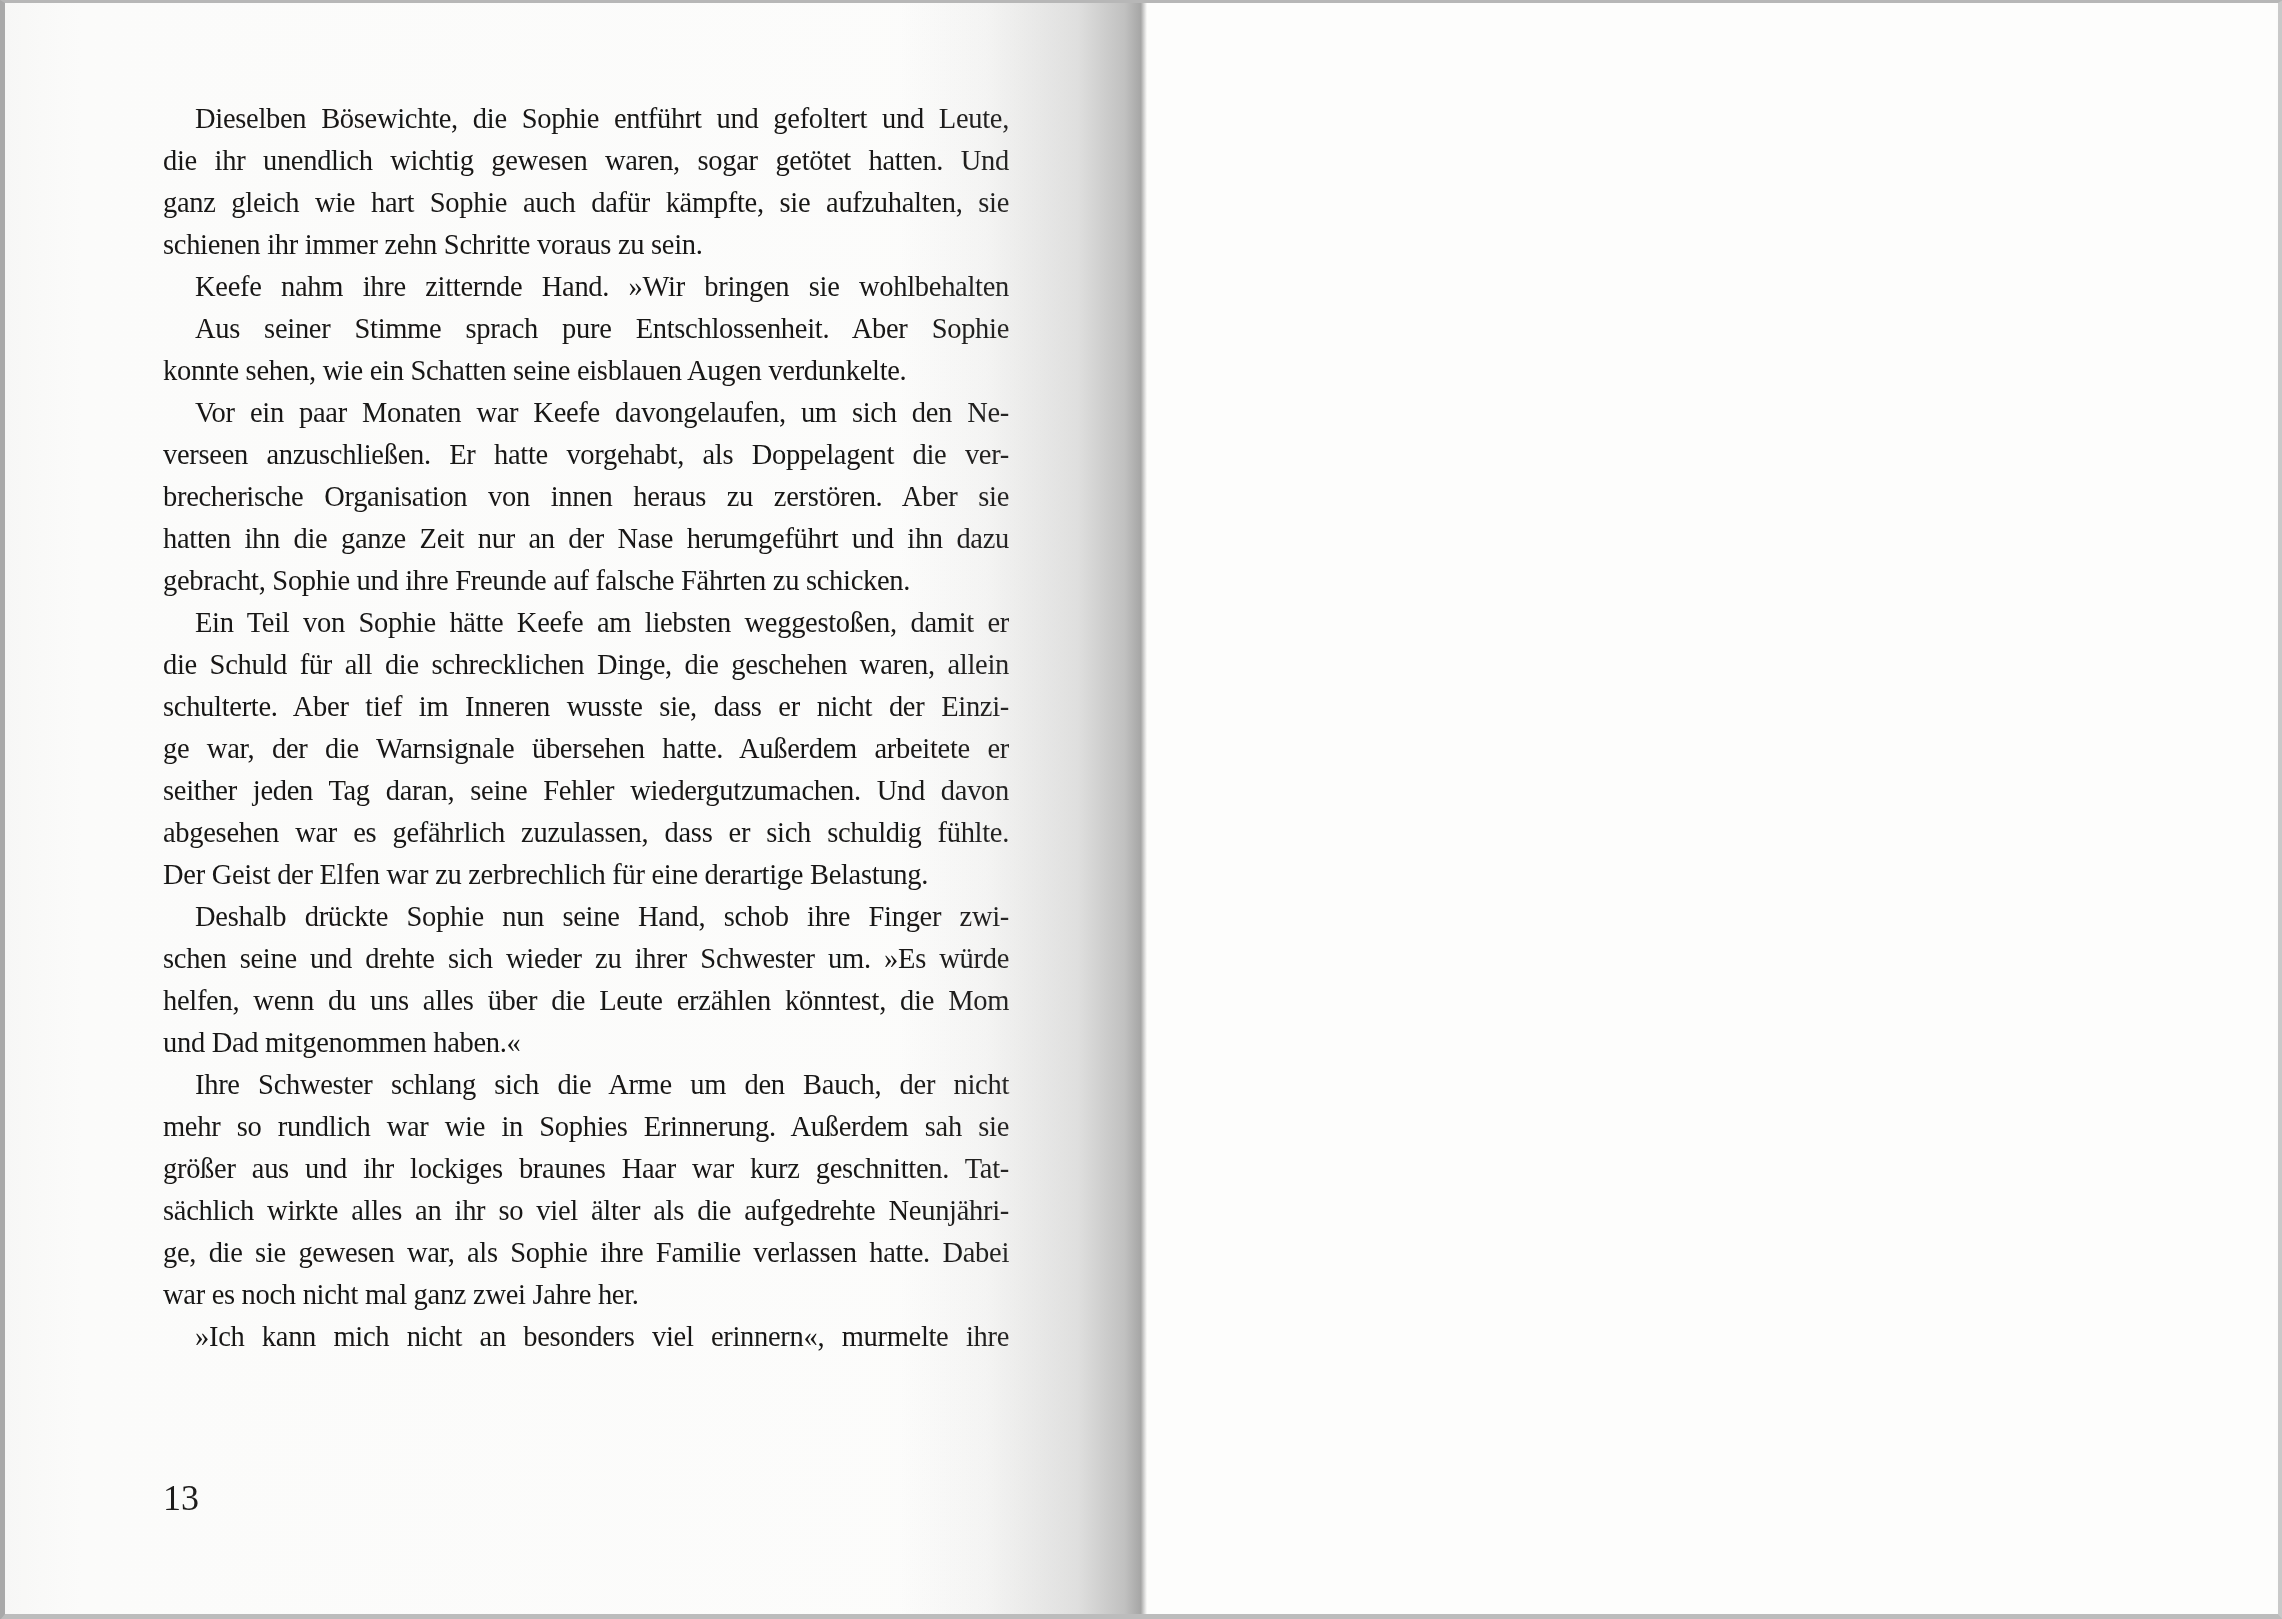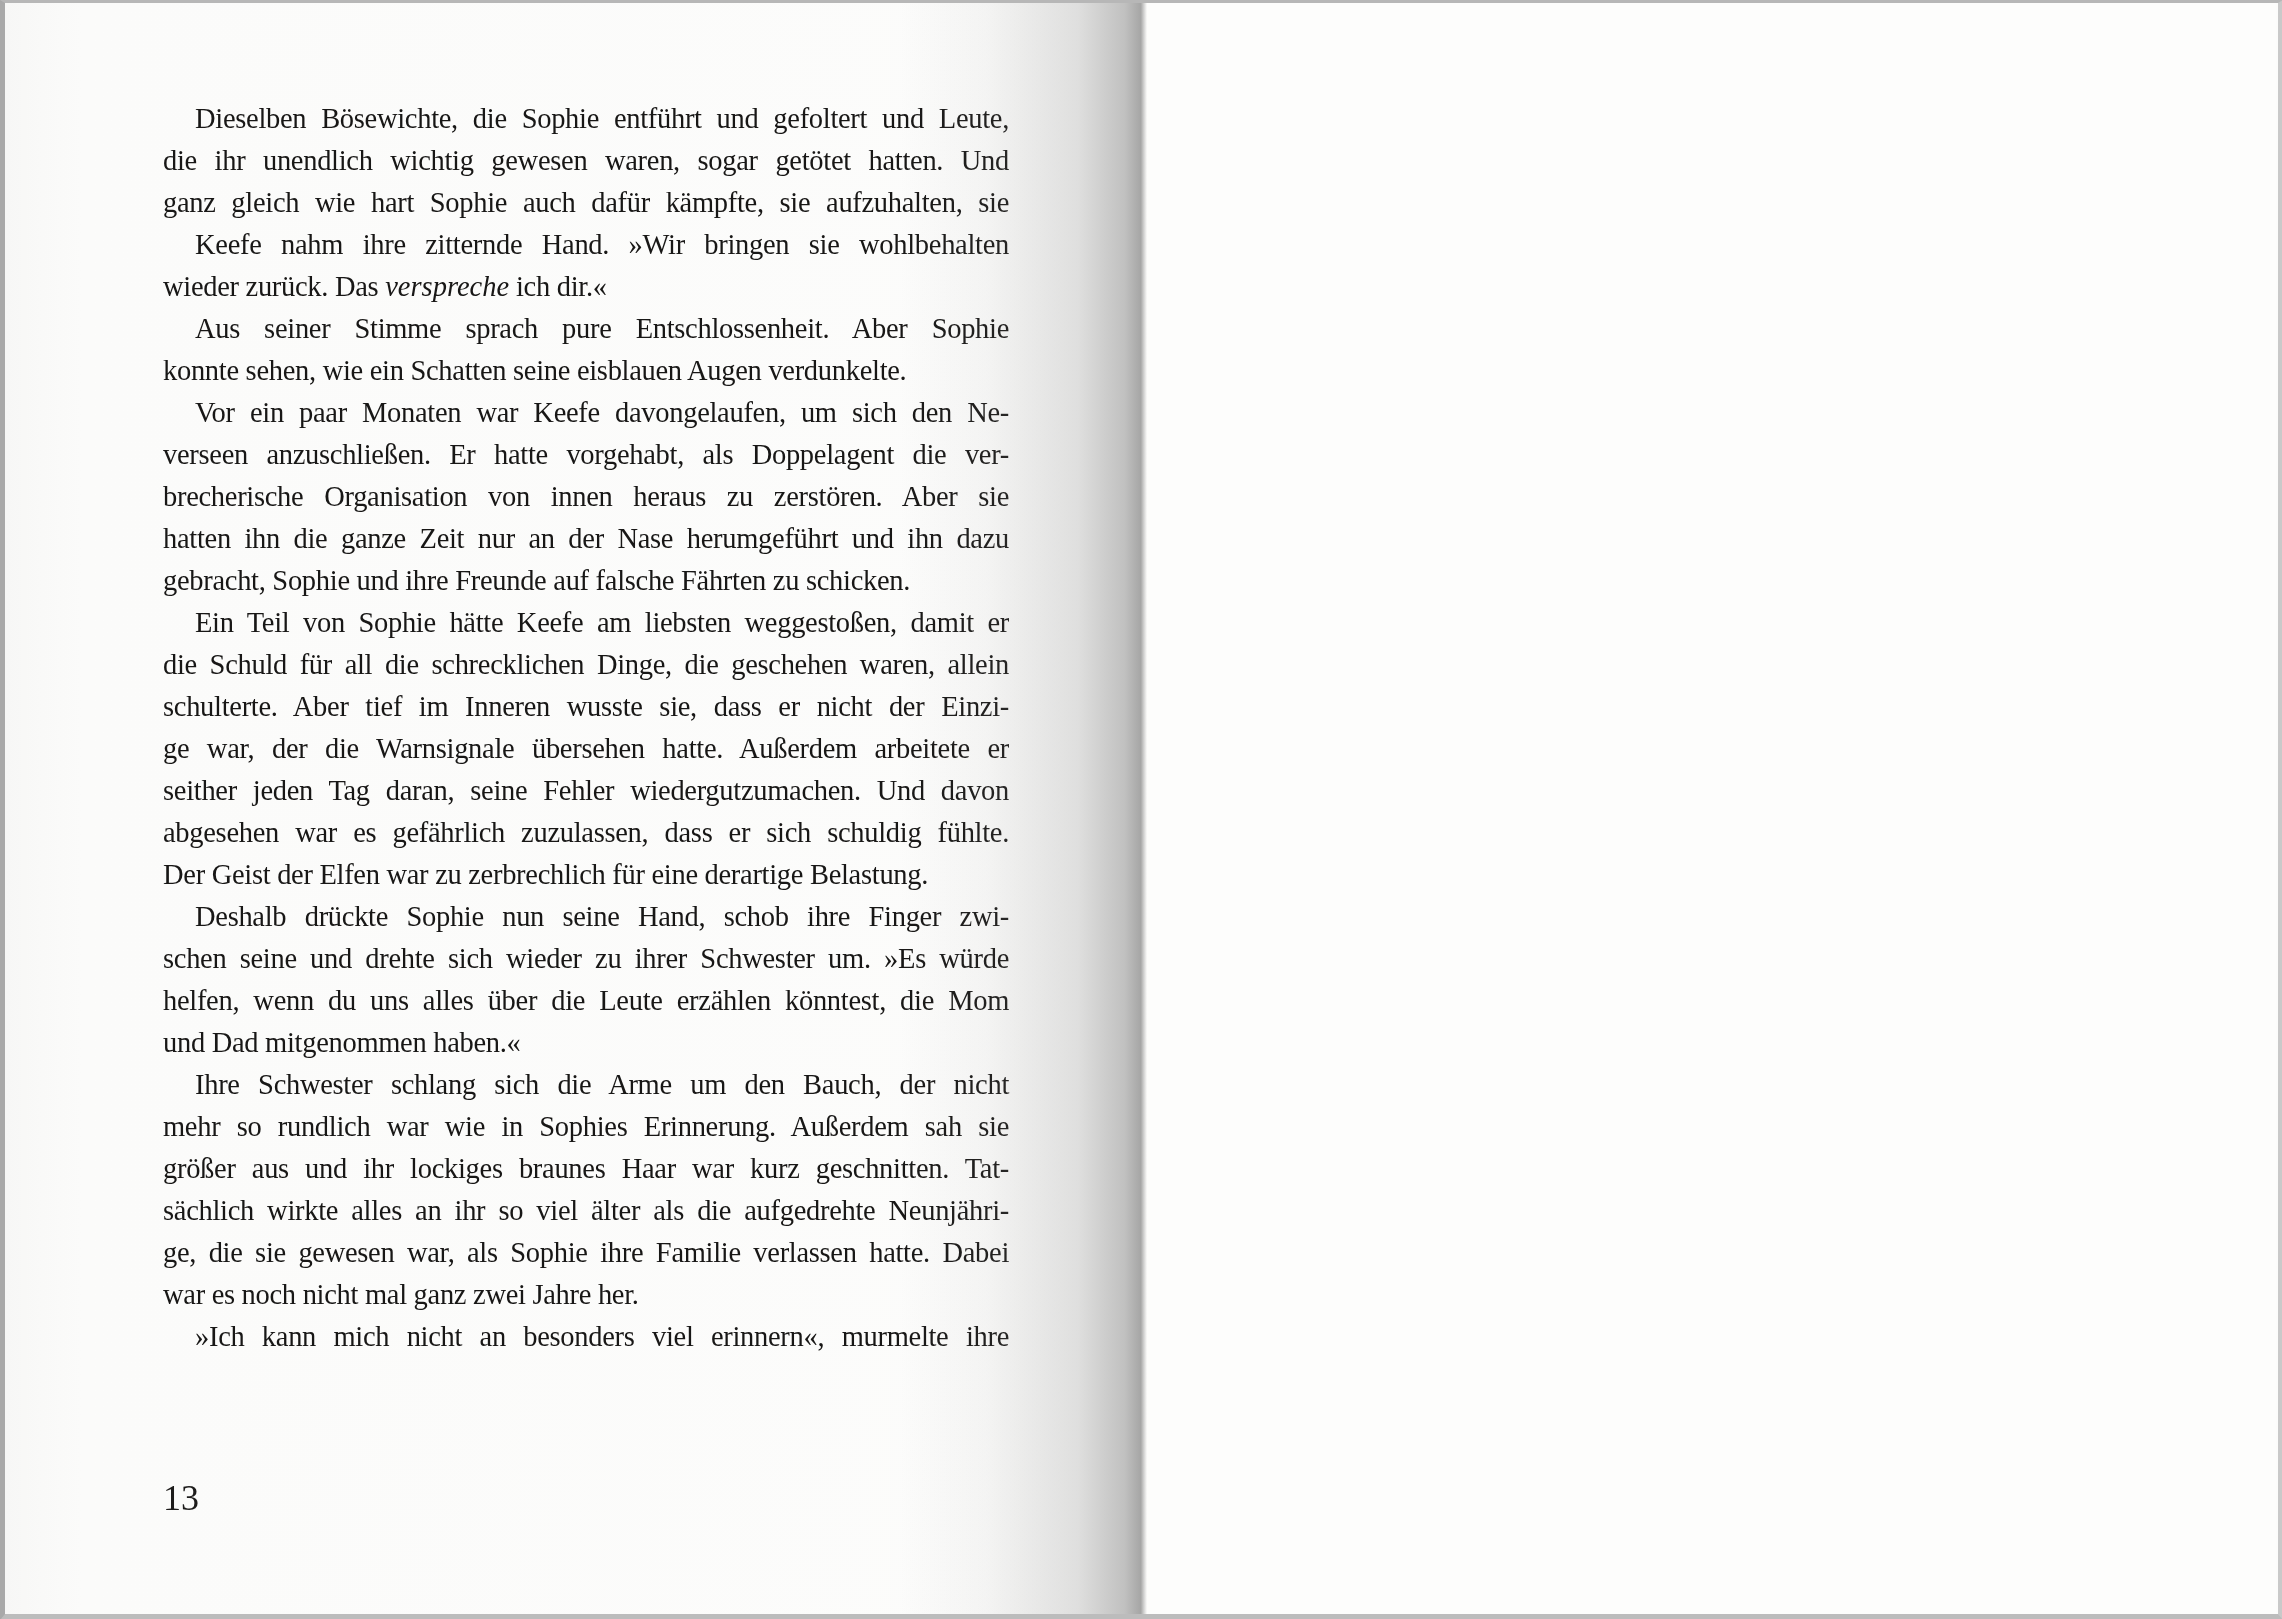--- a/index.html
+++ b/index.html
@@ -72,22 +72,22 @@
 </style>
 </head>
 <body>
 
 <div class="spread">
   <div class="page left">
     <div class="textblock" id="left-text">
         <div class="line indent"><span>Dieselben Bösewichte, die Sophie entführt und gefoltert und Leute,</span></div>
         <div class="line"><span>die ihr unendlich wichtig gewesen waren, sogar getötet hatten. Und</span></div>
         <div class="line"><span>ganz gleich wie hart Sophie auch dafür kämpfte, sie aufzuhalten, sie</span></div>
+        <div class="line end"><span>schienen ihr immer zehn Schritte voraus zu sein.</span></div>
         <div class="line indent"><span>Keefe nahm ihre zitternde Hand. »Wir bringen sie wohlbehalten</span></div>
-        <div class="line end"><span>wieder zurück. Das </span><em>verspreche</em><span> ich dir.«</span></div>
         <div class="line indent"><span>Aus seiner Stimme sprach pure Entschlossenheit. Aber Sophie</span></div>
         <div class="line end"><span>konnte sehen, wie ein Schatten seine eisblauen Augen verdunkelte.</span></div>
         <div class="line indent"><span>Vor ein paar Monaten war Keefe davongelaufen, um sich den Ne-</span></div>
         <div class="line"><span>verseen anzuschließen. Er hatte vorgehabt, als Doppelagent die ver-</span></div>
         <div class="line"><span>brecherische Organisation von innen heraus zu zerstören. Aber sie</span></div>
         <div class="line"><span>hatten ihn die ganze Zeit nur an der Nase herumgeführt und ihn dazu</span></div>
         <div class="line end"><span>gebracht, Sophie und ihre Freunde auf falsche Fährten zu schicken.</span></div>
         <div class="line indent"><span>Ein Teil von Sophie hätte Keefe am liebsten weggestoßen, damit er</span></div>
         <div class="line"><span>die Schuld für all die schrecklichen Dinge, die geschehen waren, allein</span></div>
         <div class="line"><span>schulterte. Aber tief im Inneren wusste sie, dass er nicht der Einzi-</span></div>

